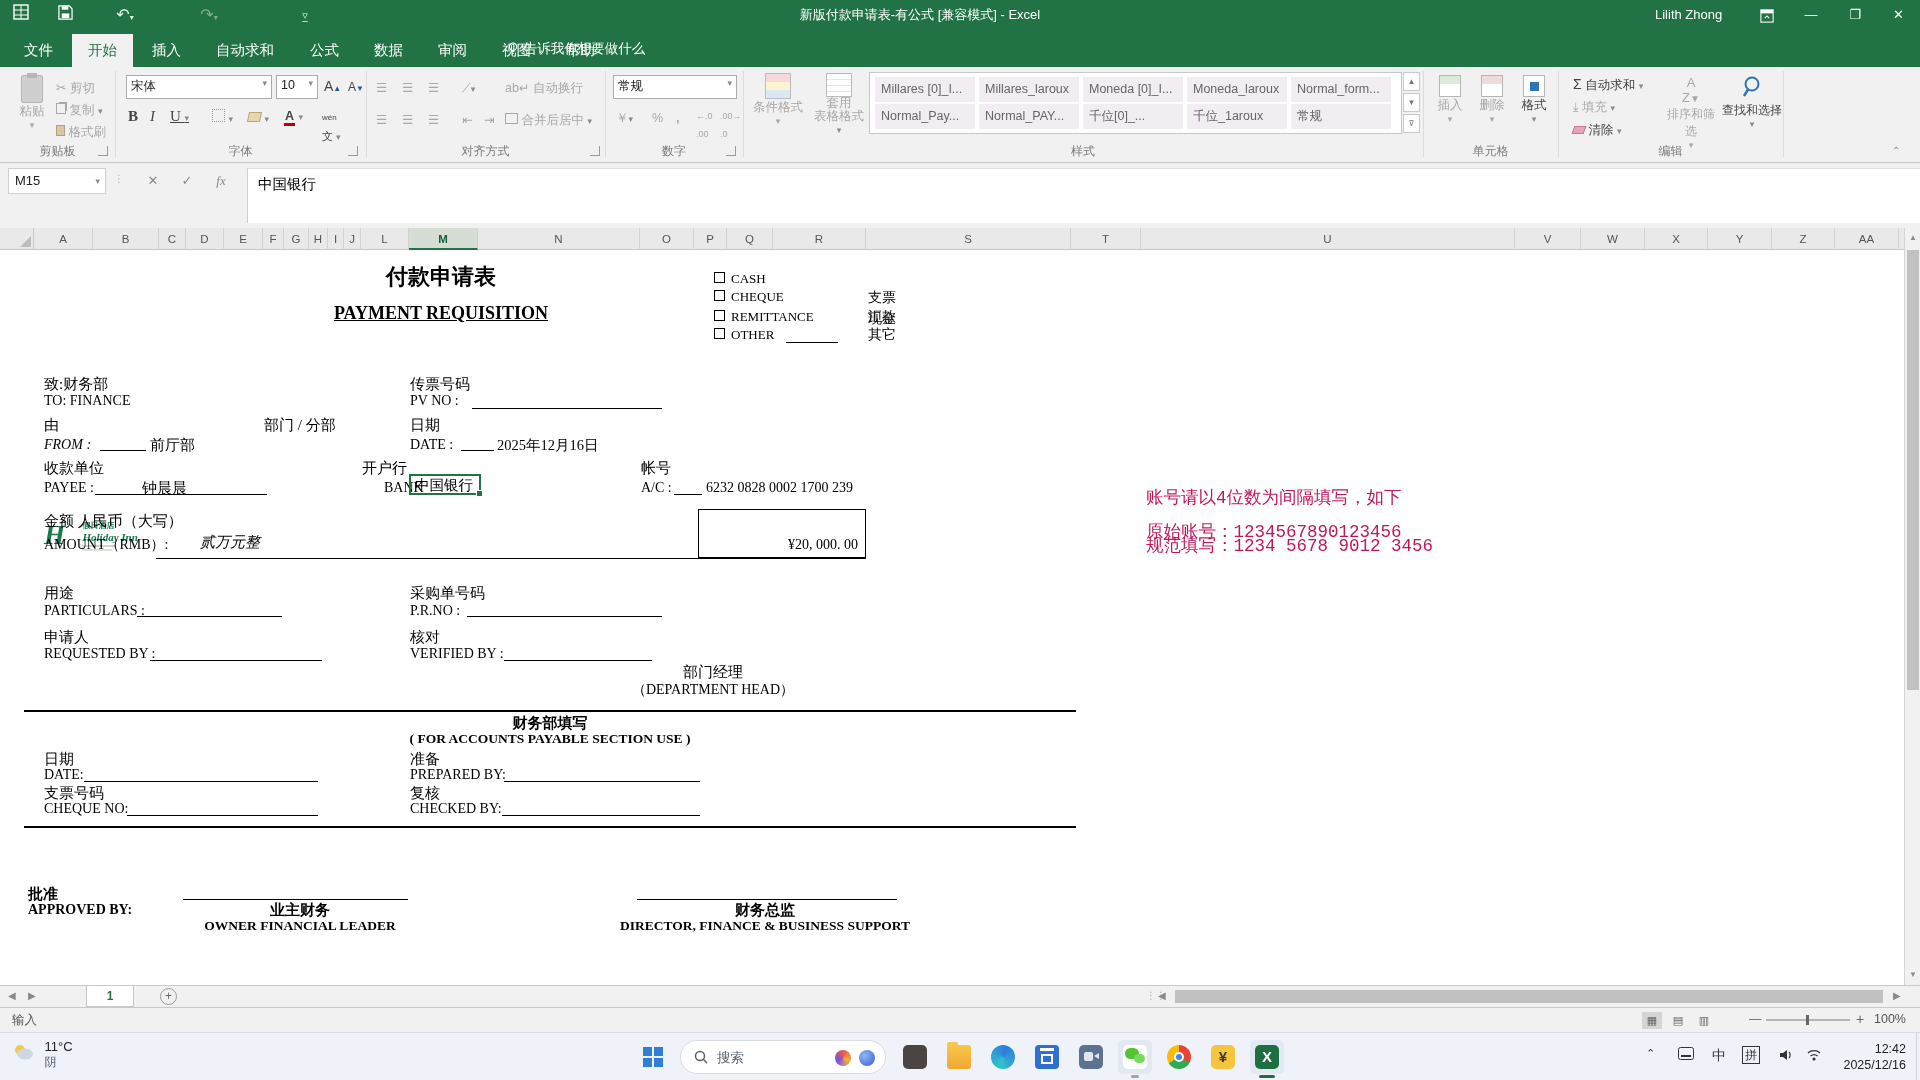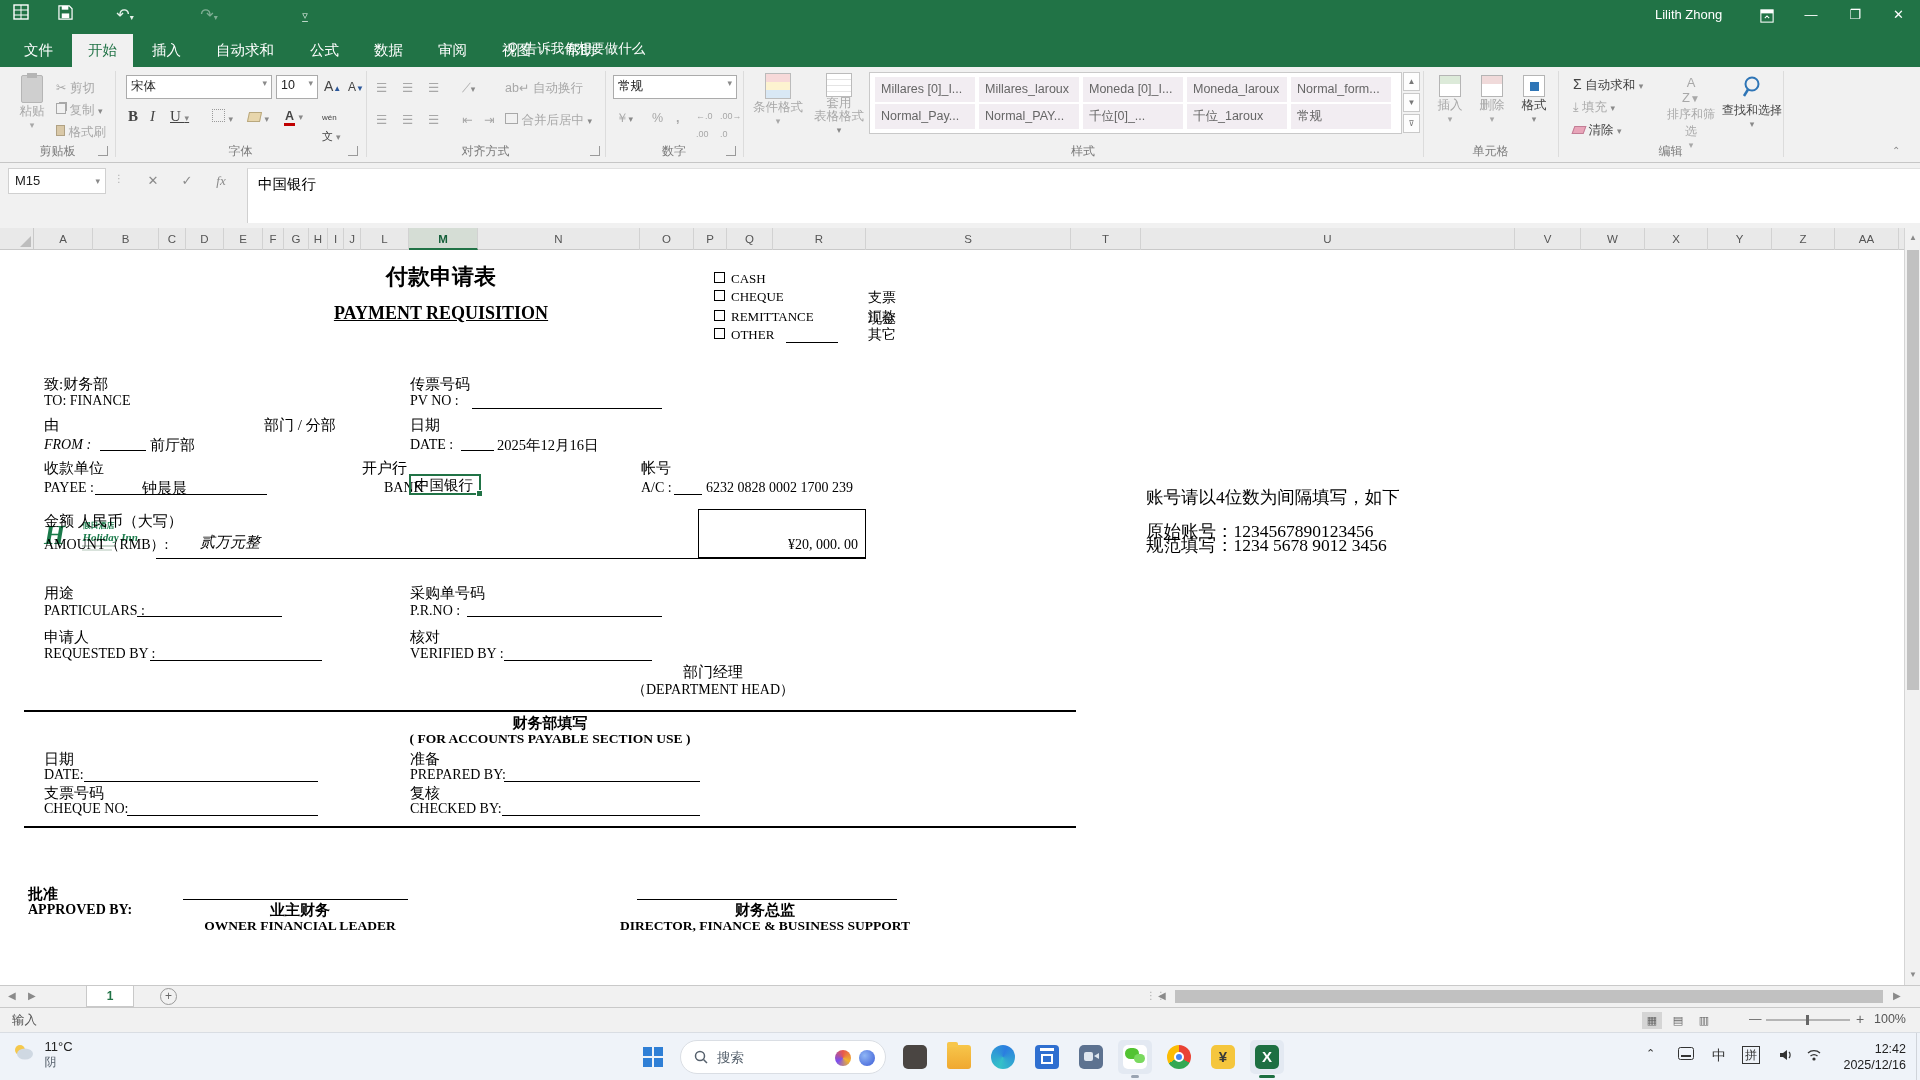--- a/index.html
+++ b/index.html
@@ -37,21 +37,21 @@
   #colheads { position:absolute; left:0; top:228px; width:1904px; height:22px; background:#e9e9e9; border-bottom:1px solid #c9c9c9; }
   .ch { position:absolute; top:0; height:22px; border-right:1px solid #d2d2d2; text-align:center; font-size:11.5px; color:#555; line-height:22px; }
   .ch.sel { background:#d5ddd5; color:#15603a; border-bottom:2px solid #217346; font-weight:bold; }
   #rowheads { position:absolute; left:0; top:250px; width:34px; height:735px; background:#e9e9e9; border-right:1px solid #c9c9c9; overflow:hidden; }
   .rh { position:absolute; left:0; width:34px; border-bottom:1px solid #d2d2d2; text-align:center; font-size:11.5px; color:#555; overflow:hidden; }
   .rh.sel { background:#cfdccf; color:#15603a; border-right:2px solid #217346; font-weight:bold; }
   #gridclip { position:absolute; left:0; top:250px; width:1904px; height:735px; background:#fff; overflow:hidden; }
   .fi { position:absolute; white-space:nowrap; font-family:"Liberation Serif","DejaVu Serif",serif; color:#000; }
   .ln { position:absolute; background:#000; height:1px; }
   .cb { position:absolute; width:11px; height:11px; border:1px solid #000; background:#fff; }
-  .rednote { position:absolute; left:1146px; color:#000000; font-size:17.5px; font-weight:500; white-space:nowrap; font-family:Liberation Serif, serif; }
+  .rednote { position:absolute; left:1146px; color:#be185d; font-size:17.5px; font-weight:500; white-space:nowrap; font-family:Liberation Mono, monospace; }
   #selcell { position:absolute; border:2px solid #217346; background:transparent; }
   #selcell:after { content:""; position:absolute; right:-4px; bottom:-4px; width:5px; height:5px; background:#217346; border:1px solid #fff; }
   #amountbox { position:absolute; border:1px solid #000; }
   
   #vscroll { position:absolute; left:1904px; top:228px; width:16px; height:757px; background:#f1f1f1; border-left:1px solid #d5d5d5; }
   .varrow { position:absolute; left:1px; width:14px; height:16px; color:#8a8a8a; font-size:8px; text-align:center; line-height:16px; }
   #vthumb { position:absolute; left:2px; top:22px; width:12px; height:440px; background:#c1c1c1; }
   #sheetrow { position:absolute; left:0; top:985px; width:1920px; height:22px; background:#f1f1f1; border-top:1px solid #c9c9c9; font-size:12px; color:#666; }
   #statusbar { position:absolute; left:0; top:1007px; width:1920px; height:25px; background:#f1f1f1; border-top:1px solid #c9c9c9; font-size:12.5px; color:#555; }
   .sb-ic { position:absolute; top:4px; width:20px; height:17px; text-align:center; line-height:17px; color:#666; font-size:11px; }
@@ -79,20 +79,21 @@
   <div class="qat-ic" style="left:52px">
     <svg width="15" height="15" viewBox="0 0 16 16">
         <path d="M1 1h11l3 3v11H1z" fill="none" stroke="#fff" stroke-width="1.3"></path>
         <rect x="4" y="9" width="8" height="5" fill="#fff"></rect>
         <rect x="4" y="1" width="7" height="4" fill="#fff"></rect>
       </svg>
   </div>
   <div class="qat-ic" style="left:112px;font-size:16px">↶<span style="font-size:8px">▾</span></div>
   <div class="qat-ic" style="left:196px;font-size:16px;color:#7fae94">↷<span style="font-size:8px">▾</span></div>
   <div class="qat-ic" style="left:292px;font-size:11px">▿̲</div>
+  <div class="abs" style="left:640px;top:0;width:560px;height:30px;line-height:30px;text-align:center;font-size:13px;color:#fff">新版付款申请表-有公式  [兼容模式]  -  Excel</div>
   <div class="abs" style="left:1655px;top:0;height:30px;line-height:30px;font-size:13px;color:#fff">Lilith Zhong</div>
   <div class="win-btn" style="left:1745px">
     <svg width="14" height="14" viewBox="0 0 16 16" style="vertical-align:middle">
         <rect x="1" y="1" width="14" height="14" fill="none" stroke="#fff" stroke-width="1.2"></rect>
         <rect x="1" y="1" width="14" height="4" fill="#fff"></rect>
         <path d="M8 12V7M6 9l2-2 2 2" stroke="#217346" stroke-width="0" fill="none"></path>
         <path d="M5.5 10.5L8 8l2.5 2.5" stroke="#fff" stroke-width="1.2" fill="none"></path>
       </svg>
   </div>
   <div class="win-btn" style="left:1789px">—</div>

